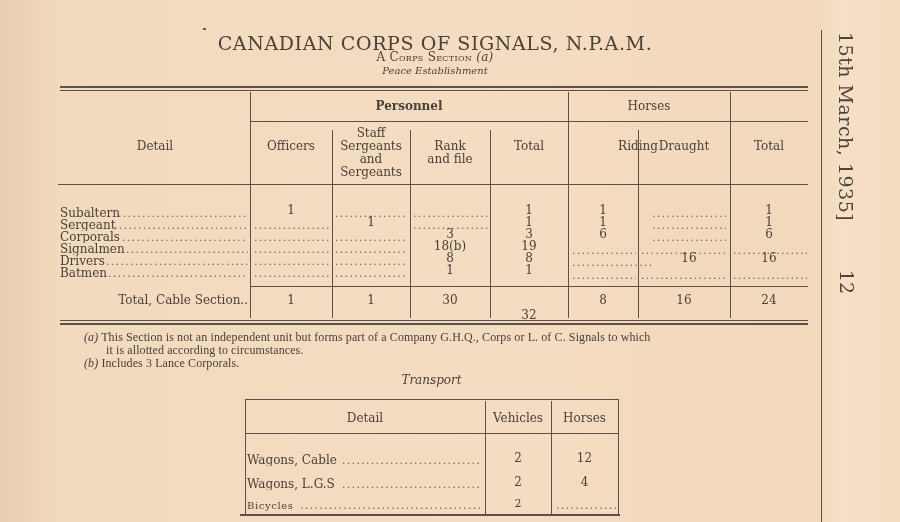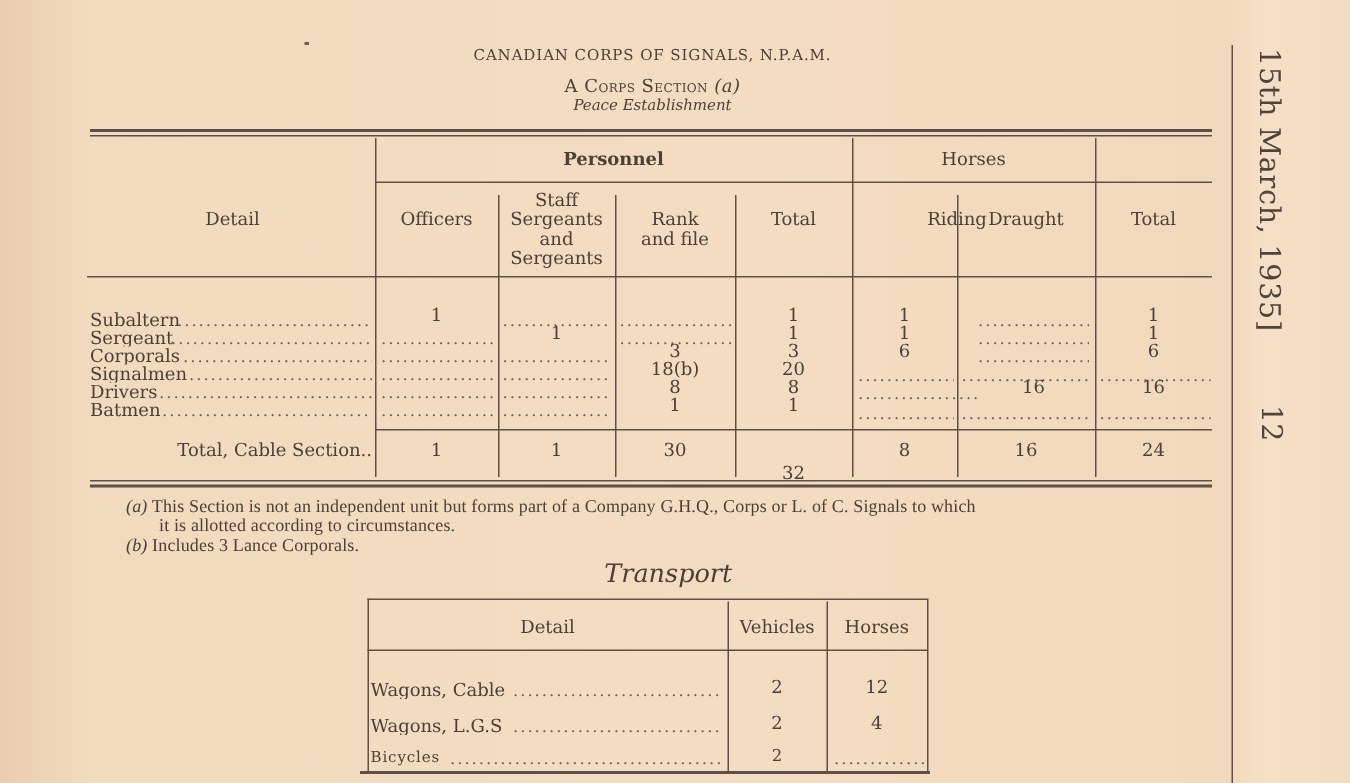--- a/index.html
+++ b/index.html
@@ -4,21 +4,21 @@
   <style>
     html, body { margin: 0; padding: 0; }
     body {
       width: 900px; height: 522px; overflow: hidden; position: relative;
       background: #f1d8bd;
       background-image: linear-gradient(90deg, #e9cdb0 0px, #f2dabf 60px, #f4dcc2 500px, #f2d8bc 820px, #f5dfc6 840px, #f3dbc1 900px);
       font-family: "DejaVu Serif", "Liberation Serif", serif;
       color: #4a4038;
     }
     .abs { position: absolute; }
-    .hdr-title { left: 0; width: 870px; top: 32px; text-align: center; font-size: 10px; letter-spacing: 0.6px; }
+    .hdr-title { left: 0; width: 870px; top: 32px; text-align: center; font-size: 19px; letter-spacing: 0.6px; }
     .hdr-sub { left: 0; width: 870px; top: 50px; text-align: center; font-size: 12px; font-variant: small-caps; letter-spacing: 0.3px; }
     .hdr-sub i { font-variant: normal; }
     .hdr-it { left: 0; width: 870px; top: 65px; text-align: center; font-size: 10px; font-style: italic; }
     .speck { left: 203px; top: 28px; width: 3px; height: 2px; background: #6a5d52; }
 
     .hline { position: absolute; height: 0; border-top: 1.4px solid #5c5048; }
     .vline { position: absolute; width: 0; border-left: 1.3px solid #5c5048; }
     .cell { position: absolute; text-align: center; font-size: 12px; line-height: 13px; }
     .lbl { position: absolute; font-size: 12px; line-height: 12px; white-space: nowrap; overflow: hidden; }
     .dots { position: absolute; font-size: 11px; line-height: 12px; white-space: nowrap; overflow: hidden; color: #6e6258; letter-spacing: 1.3px; }
@@ -118,21 +118,21 @@
     <div class="dots" style="left:652px; top:232px; width:74px;">................</div>
     <div class="num" style="left:730px; width:78px; top:228px;">6</div>
   </div>
 
   <div>
     <div class="lbl" style="left:60px; top:243px;">Signalmen</div>
     <div class="dots" style="left:126px; top:244px; width:122px;">..............................</div>
     <div class="dots" style="left:254px; top:244px; width:76px;">..................</div>
     <div class="dots" style="left:335px; top:244px; width:73px;">..................</div>
     <div class="num" style="left:410px; width:80px; top:240px;"><span style="font-style:normal;">18(b)</span></div>
-    <div class="num" style="left:490px; width:78px; top:240px;">20</div>
+    <div class="num" style="left:490px; width:78px; top:240px;">19</div>
     <div class="dots" style="left:572px; top:245px; width:64px;">................</div>
     <div class="dots" style="left:641px; top:245px; width:87px;">......................</div>
     <div class="dots" style="left:733px; top:245px; width:74px;">...................</div>
   </div>
 
   <div>
     <div class="lbl" style="left:60px; top:255px;">Drivers</div>
     <div class="dots" style="left:106px; top:256px; width:142px;">....................................</div>
     <div class="dots" style="left:254px; top:256px; width:76px;">..................</div>
     <div class="dots" style="left:335px; top:256px; width:73px;">..................</div>
@@ -167,21 +167,21 @@
   </div>
 </div>
 
 <div>
   <div class="note" style="left:84px; top:331px;"><i>(a)</i> <span>This Section is not an independent unit but forms part of a Company G.H.Q., Corps or L. of C. Signals to which</span></div>
   <div class="note" style="left:106px; top:344px;">it is allotted according to circumstances.</div>
   <div class="note" style="left:84px; top:357px;"><i>(b)</i> <span>Includes 3 Lance Corporals.</span></div>
 </div>
 
 <div>
-  <div class="abs" style="left:259px; width:373px; top:373px; text-align:center; font-size:17px; font-style:italic;">Transport</div>
+  <div class="abs" style="left:245px; width:373px; top:373px; text-align:center; font-size:12px; font-style:italic;">Transport</div>
 
   <div class="hline" style="left:245px; top:399px; width:373px;"></div>
   <div class="hline" style="left:245px; top:433px; width:373px;"></div>
   <div class="hline" style="left:240px; top:514px; width:380px; border-top-width:2px;"></div>
   <div class="vline" style="left:245px; top:399px; height:115px;"></div>
   <div class="vline" style="left:485px; top:401px; height:113px;"></div>
   <div class="vline" style="left:551px; top:401px; height:113px;"></div>
   <div class="vline" style="left:618px; top:399px; height:115px;"></div>
 
   <div class="cell" style="left:245px; width:240px; top:412px;">Detail</div>

